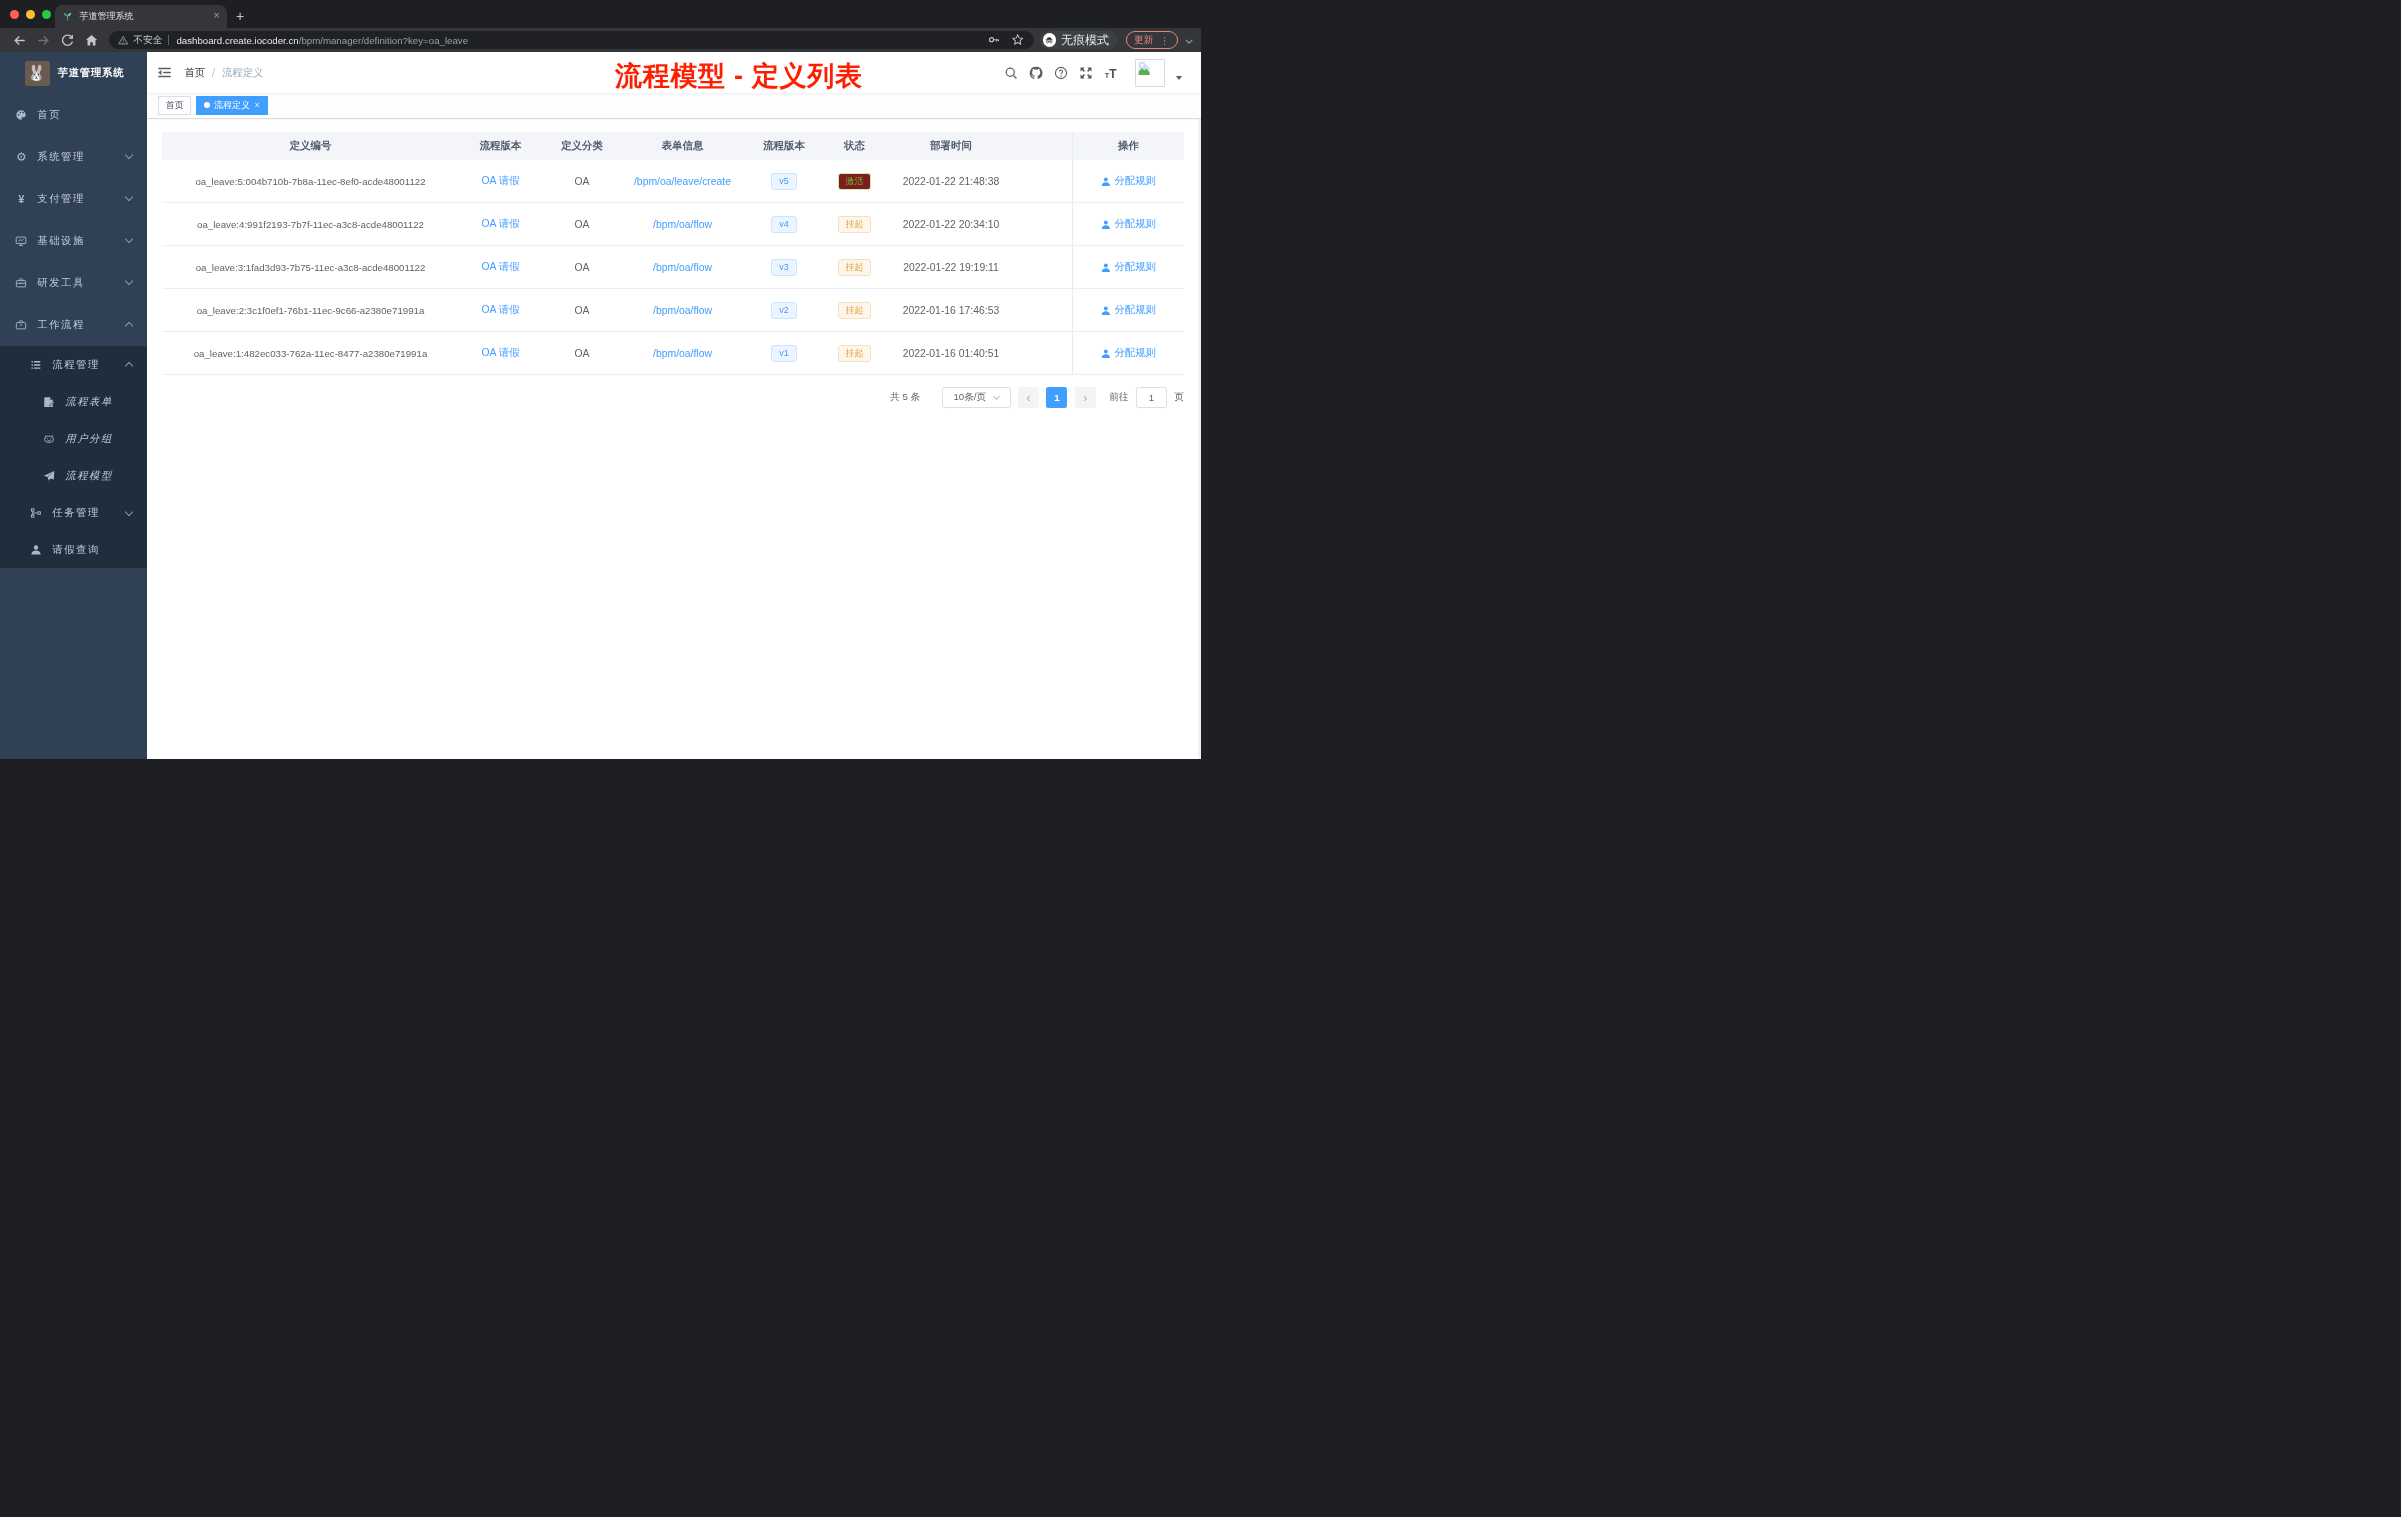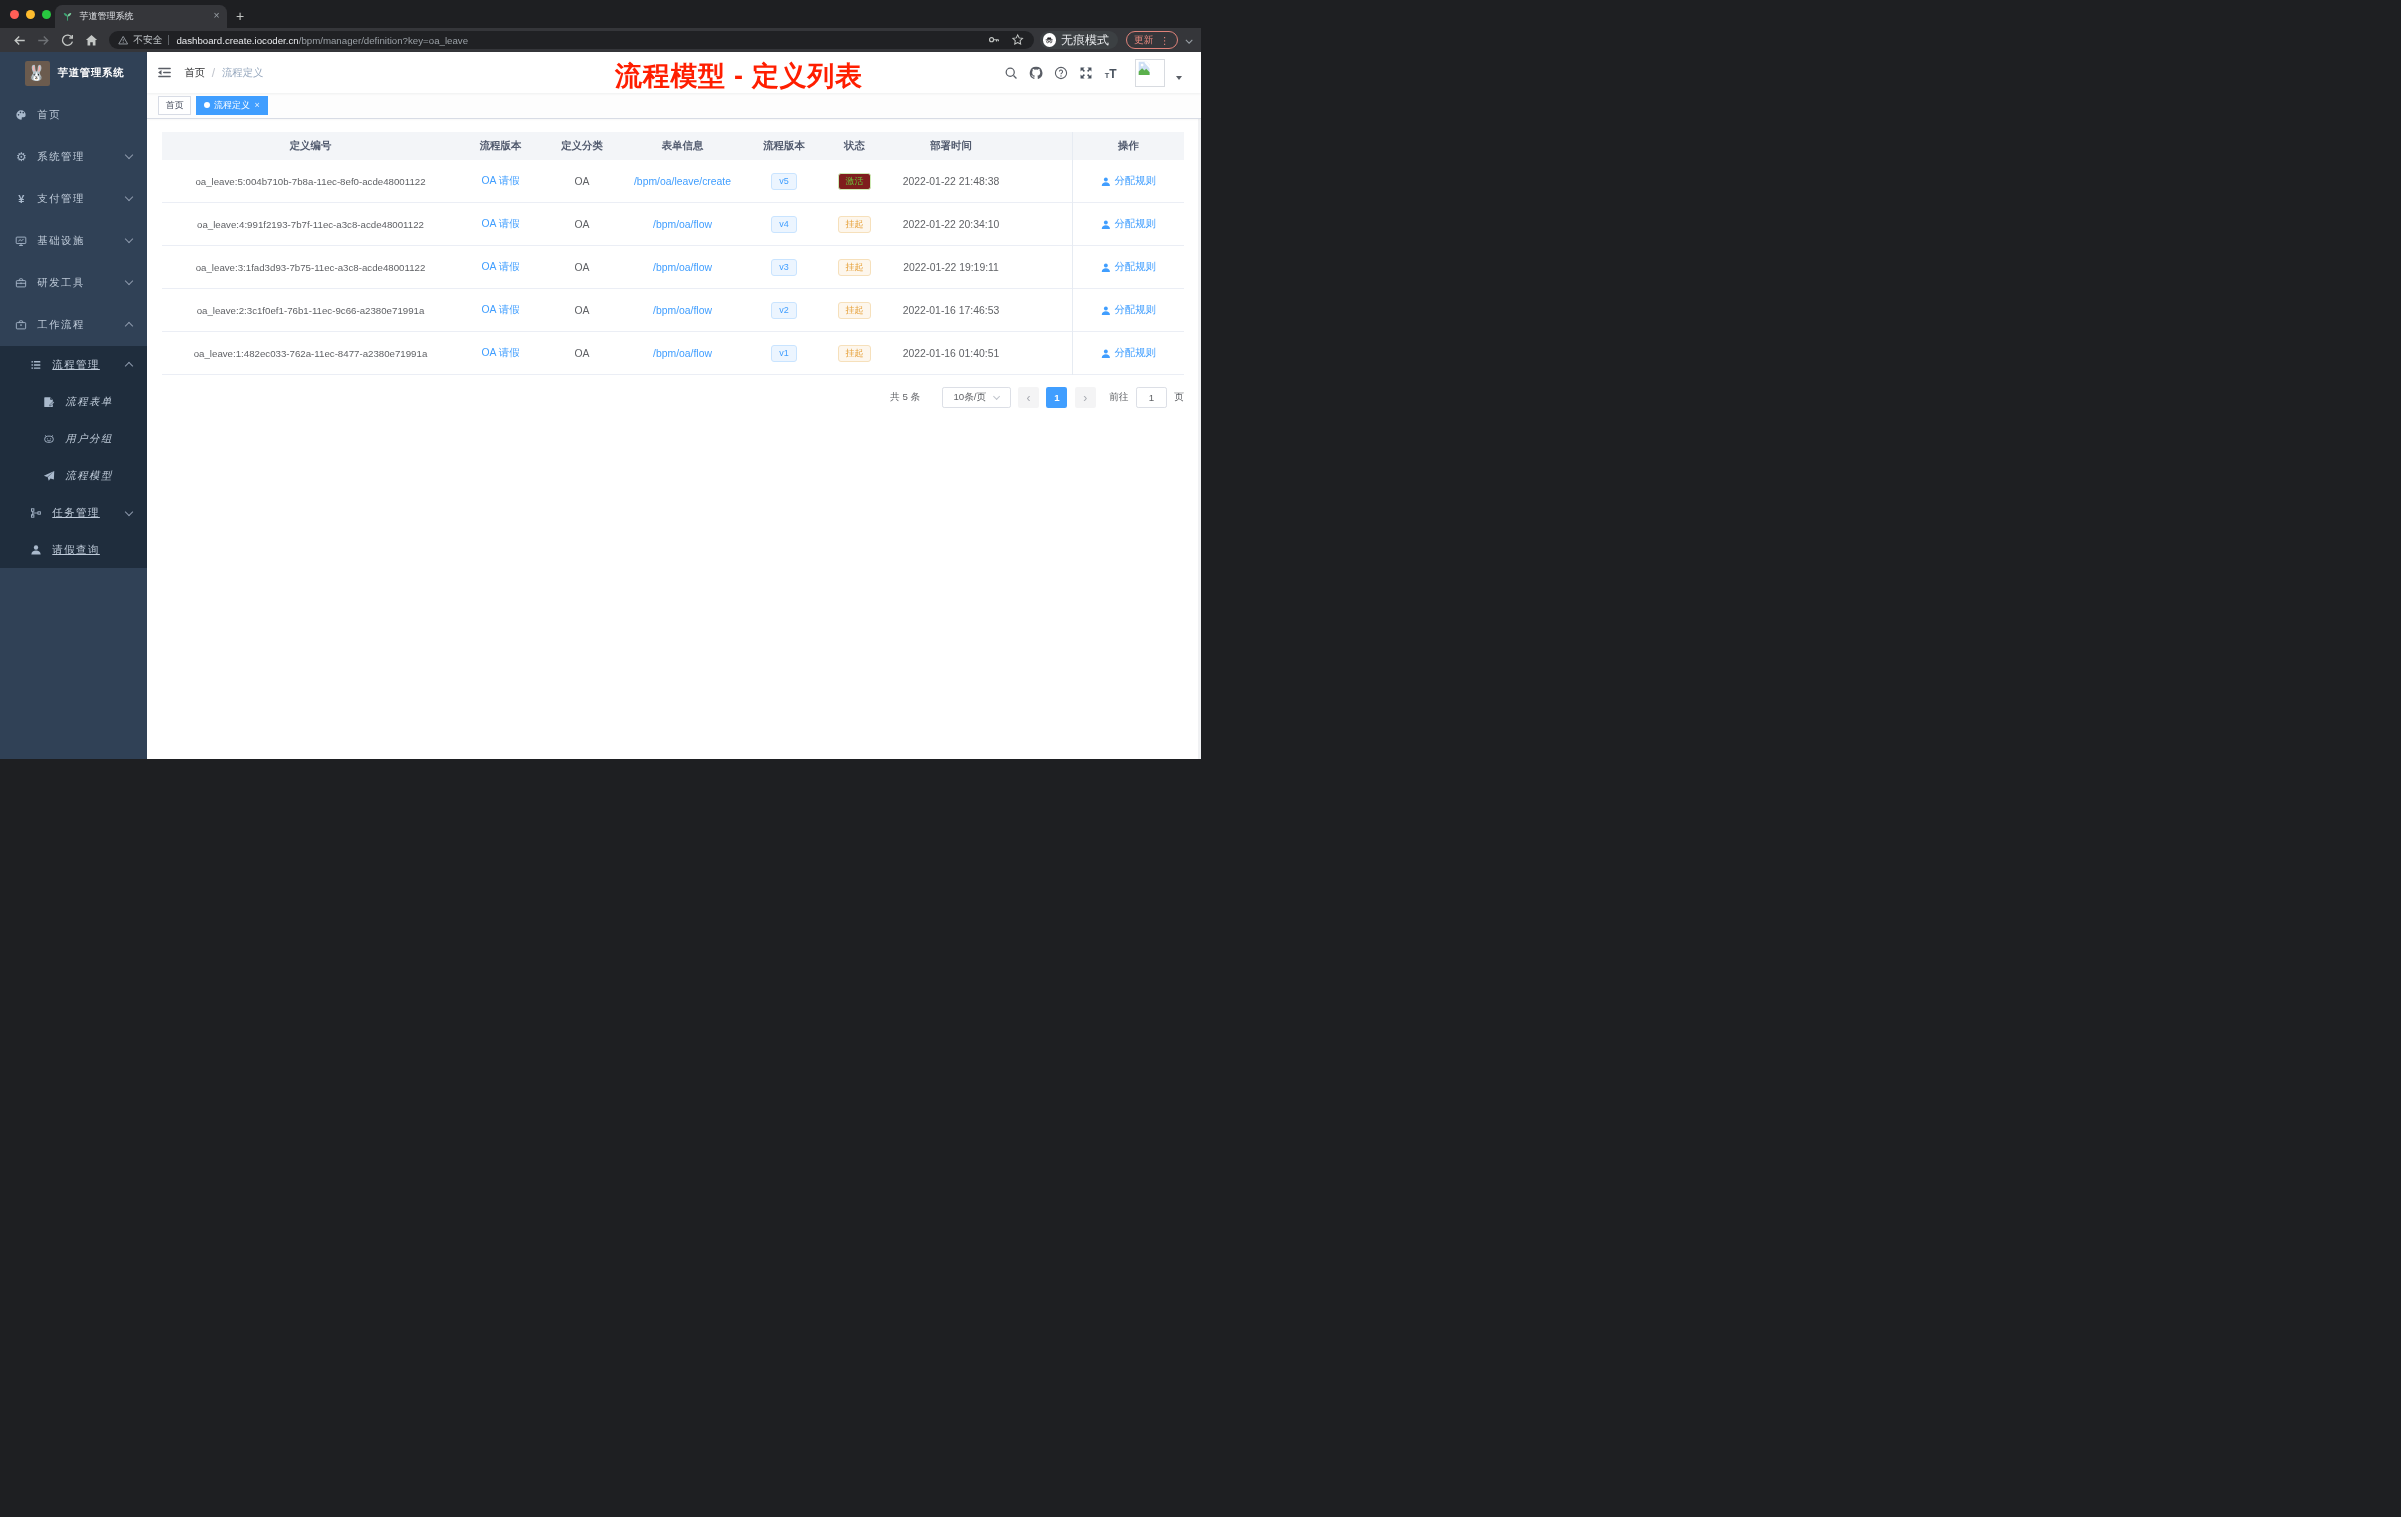--- a/index.html
+++ b/index.html
@@ -42,21 +42,21 @@
   .app { display:flex; height:707px; }
   .sidebar { width:147px; background:#304156; flex:none; color:#bfcbd9; }
   .logo-row { height:42px; display:flex; align-items:center; padding-left:24.5px; gap:8.2px; }
   .logo-img { width:25px; height:25px; border-radius:2.2px; background:#6b5b4e; display:flex; align-items:center; justify-content:center; font-size:15px; overflow:hidden; }
   .logo-title { color:#fff; font-size:10.4px; font-weight:700; letter-spacing:0.7px; }
   .menu-item { height:42px; display:flex; align-items:center; padding-left:15px; position:relative; font-size:10.4px; cursor:pointer; }
   .menu-item .mi-icon { width:12.6px; height:12.6px; color:#a9b9cc; display:flex; align-items:center; justify-content:center; font-size:11px; }
   .menu-item .mi-label { margin-left:9.7px; letter-spacing:1.5px; }
   .submenu { background:#1f2d3d; }
   .submenu .menu-item { height:37px; }
-  .lv2 { padding-left:30px;text-decoration:underline; }
+  .lv2 { padding-left:30px; }
   .lv3 { padding-left:43px;font-style:italic; }
   .chev { position:absolute; right:15px; width:6px; height:6px; border-right:1.1px solid #8c99ab; border-bottom:1.1px solid #8c99ab; }
   .chev-down { transform:rotate(45deg); top:16.3px; }
   .chev-up { transform:rotate(-135deg); top:19.3px; }
   .submenu .chev-down{top:15px;} .submenu .chev-up{top:17px;}
 
   .main { flex:1; position:relative; background:#fff; min-width:0; }
   .navbar { height:41px; background:#fff; display:flex; align-items:center; padding:0 19.3px 0 10.4px;
             box-shadow:0 0.7px 3px rgba(0,21,41,.08); position:relative; z-index:3; }
   .hamburger { width:15px; height:15px; margin-right:12px; }

